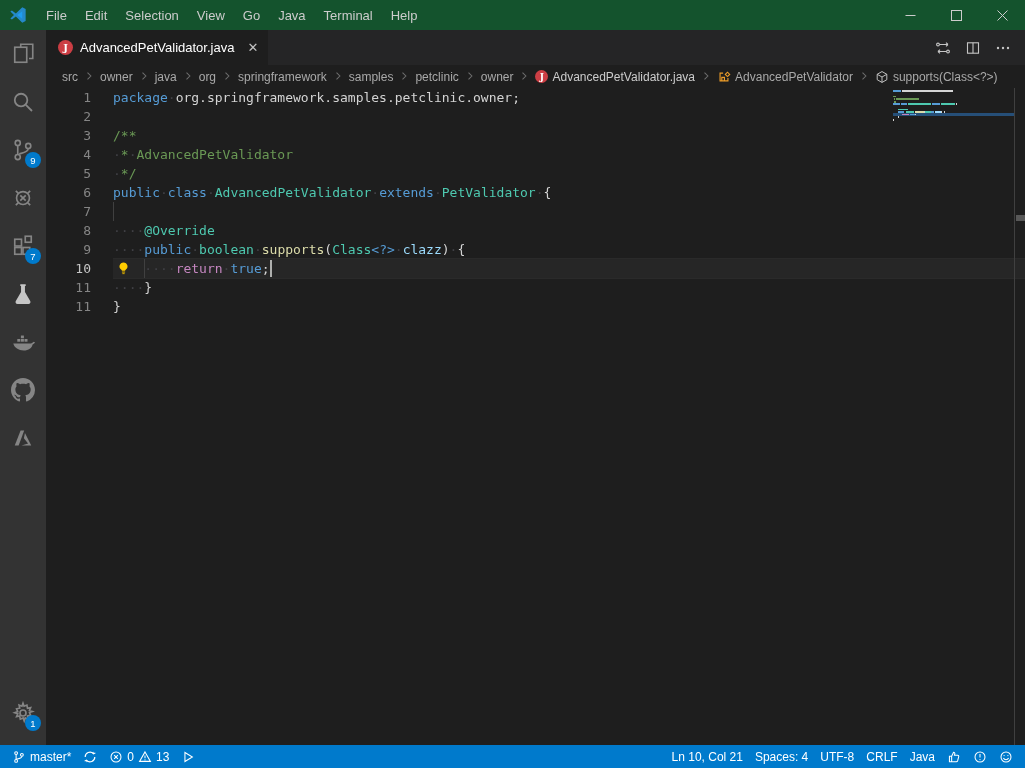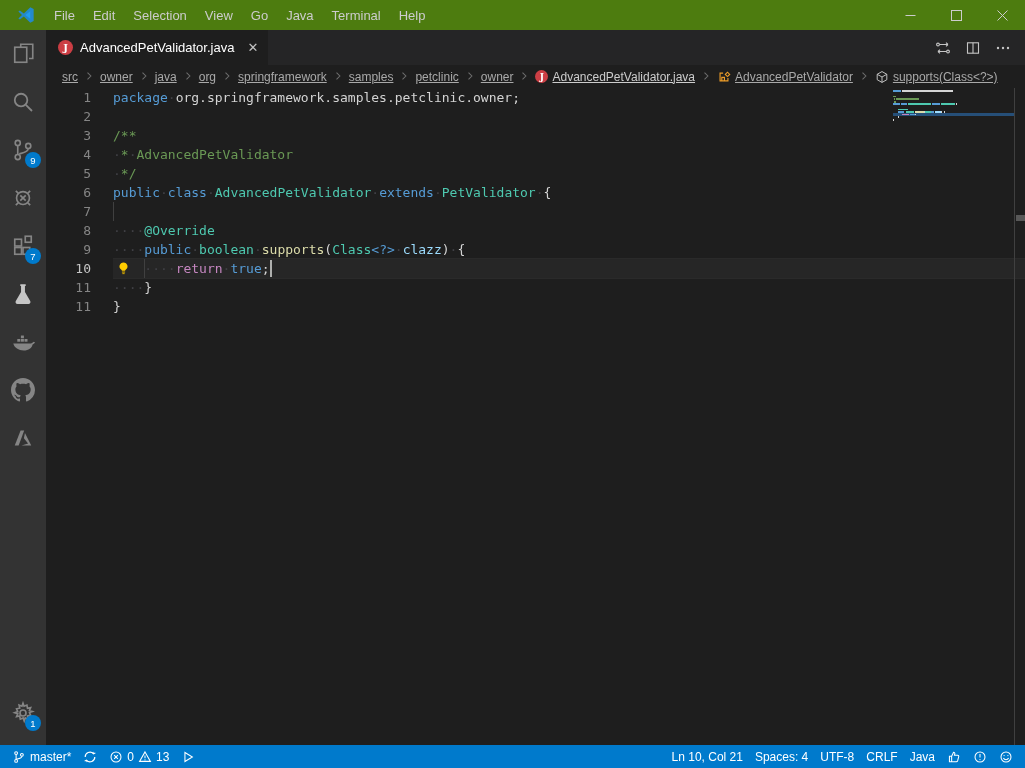--- a/index.html
+++ b/index.html
@@ -1,21 +1,21 @@
 <!DOCTYPE html>
 <html><head>
 <meta charset="utf-8">
 <style>
   * { margin:0; padding:0; box-sizing:border-box; }
   html,body { width:1025px; height:768px; overflow:hidden; background:#1e1e1e;
               font-family:"Liberation Sans","DejaVu Sans",sans-serif; }
 
   
-  .titlebar { height:30px; background:#4d7c0f; display:flex; align-items:center;
-              position:relative; color:#cccccc; font-size:13px;padding-left:8px; }
+  .titlebar { height:30px; background:#14532d; display:flex; align-items:center;
+              position:relative; color:#cccccc; font-size:13px; }
   .vscode-logo { width:18px; height:18px; margin:0 10px 0 9px; }
   .menu-bar { display:flex; height:100%; }
   .menu-item { padding:0 9px; display:flex; align-items:center; cursor:default; }
   .window-title { position:absolute; left:0; right:0; text-align:center; font-size:12.5px;
                   color:#cccccc; pointer-events:none; }
   .window-controls { margin-left:auto; display:flex; height:100%; z-index:2; }
   .win-btn { width:46px; display:flex; align-items:center; justify-content:center; color:#cccccc; }
   .win-btn svg { width:11px; height:11px; }
 
   
@@ -38,21 +38,21 @@
          color:#ffffff; font-size:13px; gap:7px; }
   .java-badge { width:15px; height:15px; border-radius:50%; background:#cc3e44; color:#fff;
                 font-size:10px; font-weight:bold; display:inline-flex; align-items:center;
                 justify-content:center; font-family:"DejaVu Serif",serif; flex:0 0 auto; }
   .tab-close { color:#c2c2c2; font-size:13px; margin-left:6px; }
   .tab-actions { margin-left:auto; display:flex; align-items:center; gap:14px; padding-right:14px; color:#c5c5c5; }
   .tab-actions svg { width:16px; height:16px; }
 
   .breadcrumbs { height:23px; display:flex; align-items:center; font-size:12px; color:#a9a9a9;
                  padding-left:16px; background:#1e1e1e; white-space:nowrap; }
-  .crumb { display:flex; align-items:center; gap:4px;text-decoration:underline; }
+  .crumb { display:flex; align-items:center; gap:4px; }
   .crumb-sep { margin:0 5px; color:#6e6e6e; font-size:11px; }
   .crumb .java-badge { width:13px; height:13px; font-size:9px; }
   .crumb svg { width:14px; height:14px; }
   .crumb.file { color:#cccccc; }
 
   
   .editor { flex:1; display:flex; position:relative; font-family:"DejaVu Sans Mono",monospace;
             font-size:13px; line-height:19px; overflow:hidden; }
   .gutter { width:67px; flex:0 0 auto; color:#858585; text-align:right; }
   .line-no { height:19px; padding-right:22px; }

